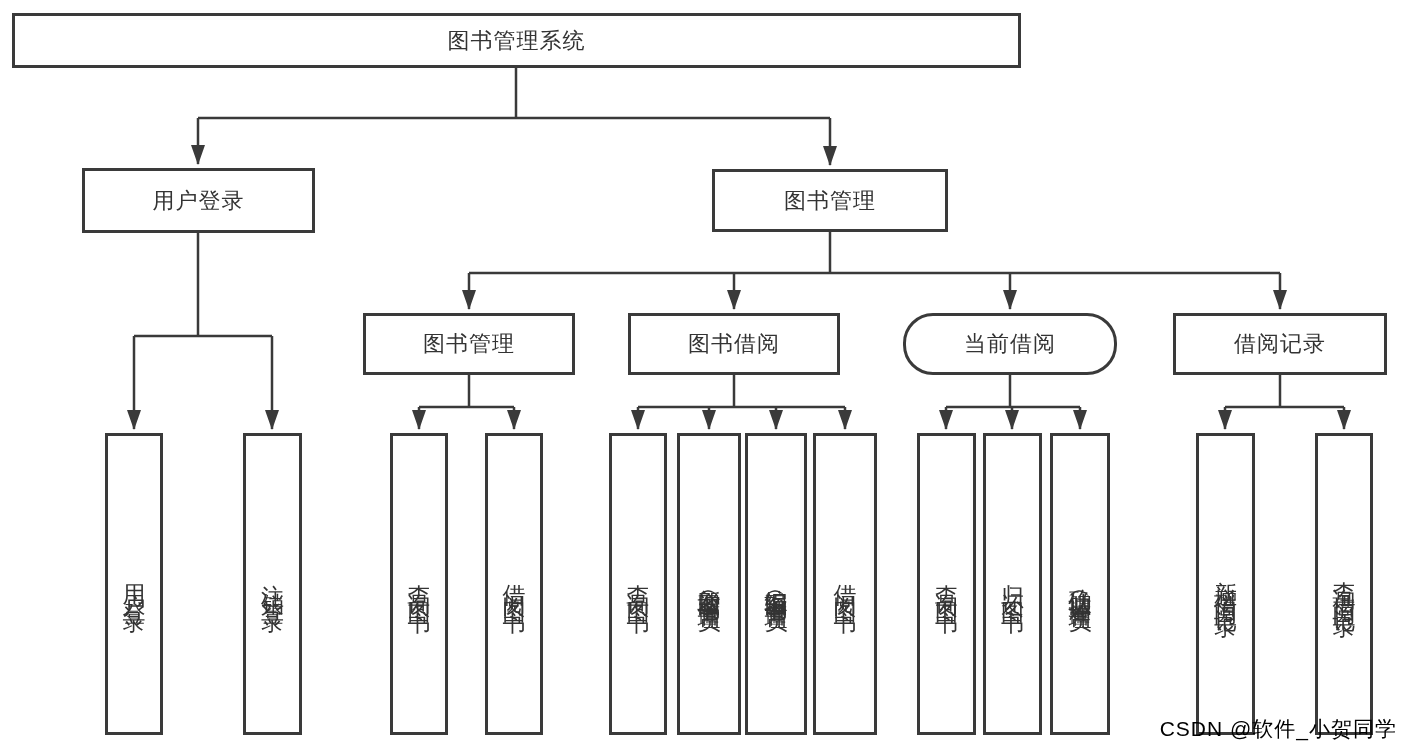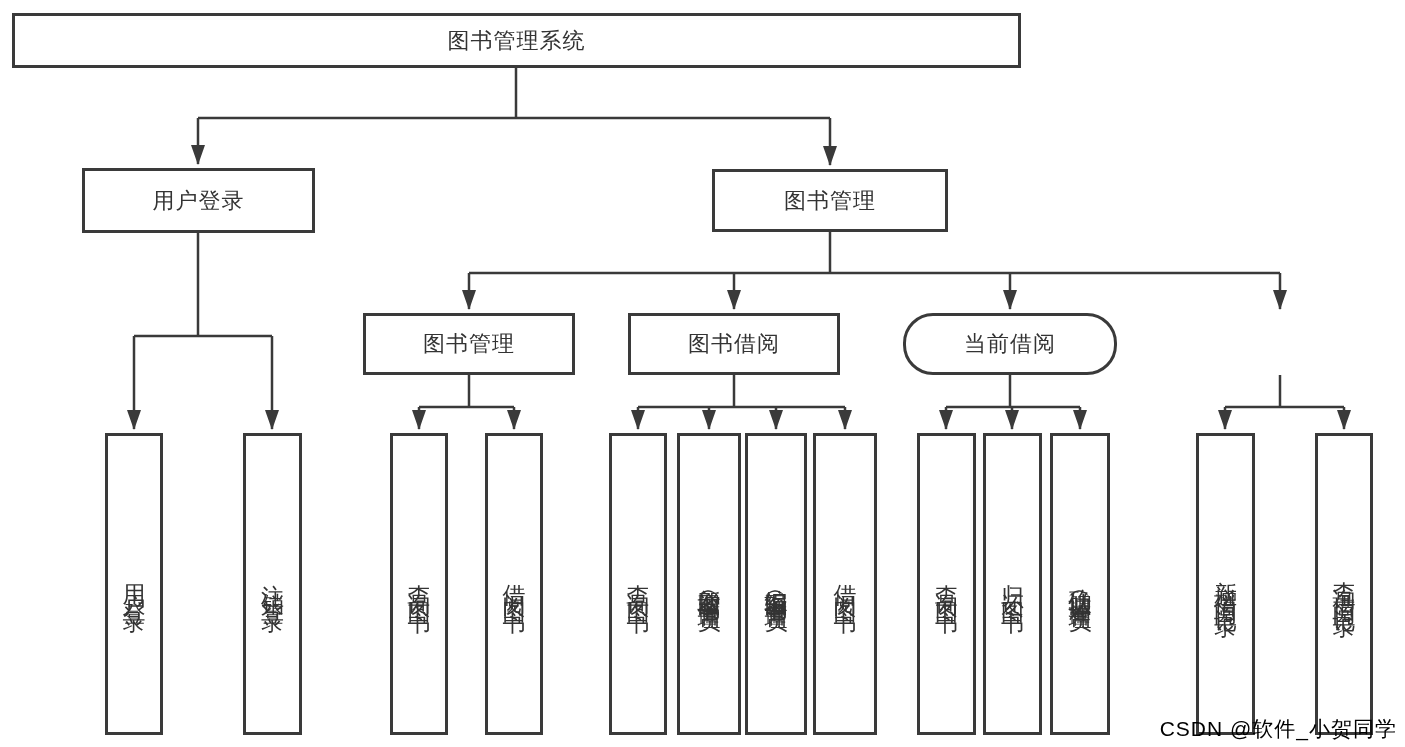--- a/index.html
+++ b/index.html
@@ -96,20 +96,21 @@
   </svg>
 
   <div class="box" style="left:12px;top:13px;width:1009px;height:55px;">图书管理系统</div>
 
   <div class="box" style="left:82px;top:168px;width:233px;height:65px;">用户登录</div>
   <div class="box" style="left:712px;top:169px;width:236px;height:63px;">图书管理</div>
 
   <div class="box" style="left:363px;top:313px;width:212px;height:62px;">图书管理</div>
   <div class="box" style="left:628px;top:313px;width:212px;height:62px;">图书借阅</div>
   <div class="box" style="left:903px;top:313px;width:214px;height:62px;border-radius:30px;">当前借阅</div>
+  <div class="box" style="left:1173px;top:313px;width:214px;height:62px;">借阅记录</div>
 
   <div class="box v" style="left:105px;top:433px;width:58px;height:302px;">用户登录</div>
   <div class="box v" style="left:243px;top:433px;width:59px;height:302px;">注销登录</div>
 
   <div class="box v" style="left:390px;top:433px;width:58px;height:302px;">查询图书</div>
   <div class="box v" style="left:485px;top:433px;width:58px;height:302px;">借阅图书</div>
 
   <div class="box v" style="left:609px;top:433px;width:58px;height:302px;">查询图书</div>
   <div class="box v tight" style="left:677px;top:433px;width:64px;height:302px;">新增图书（管理员）</div>
   <div class="box v tight" style="left:745px;top:433px;width:62px;height:302px;">编辑图书（管理员）</div>

